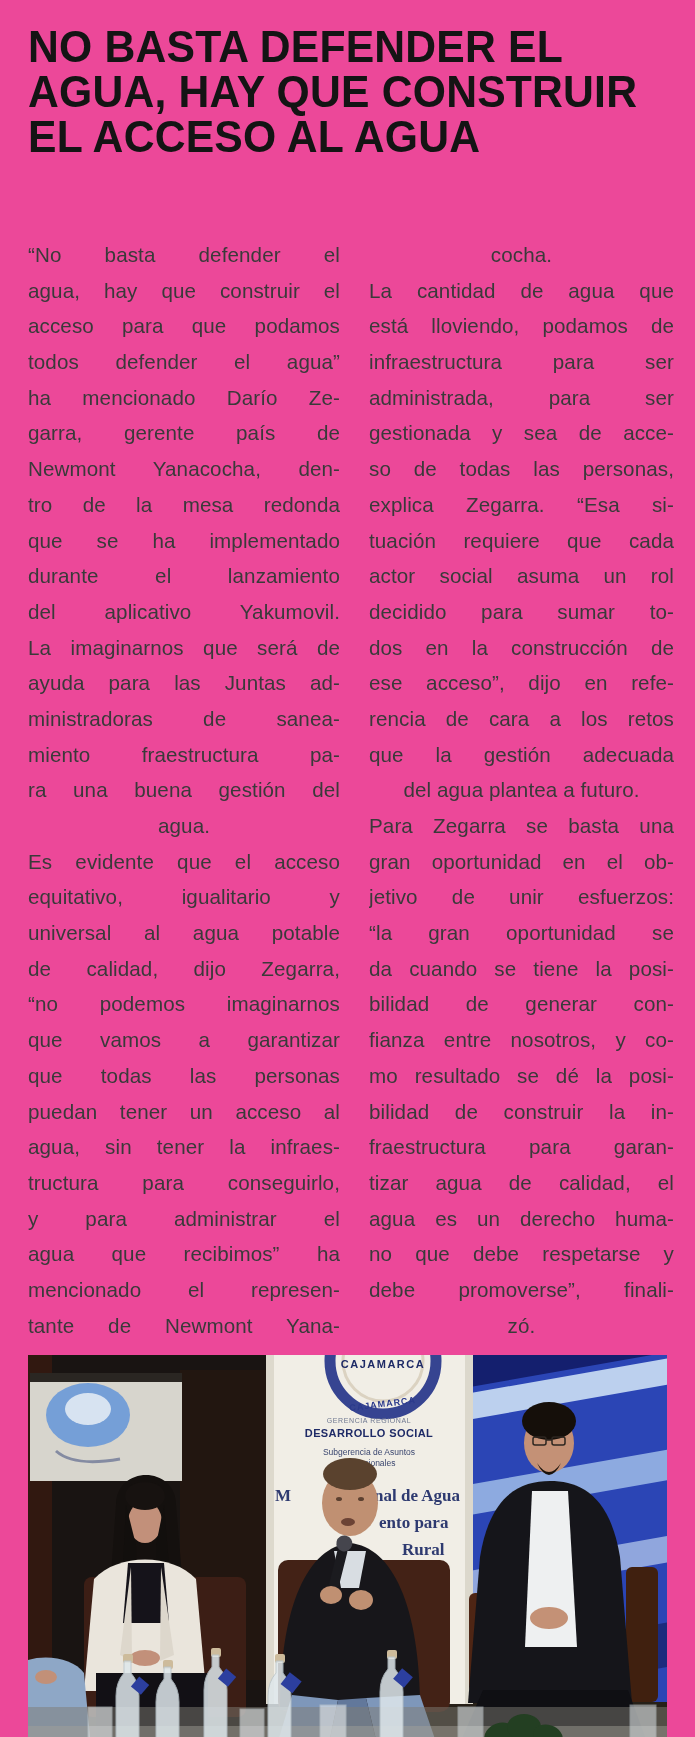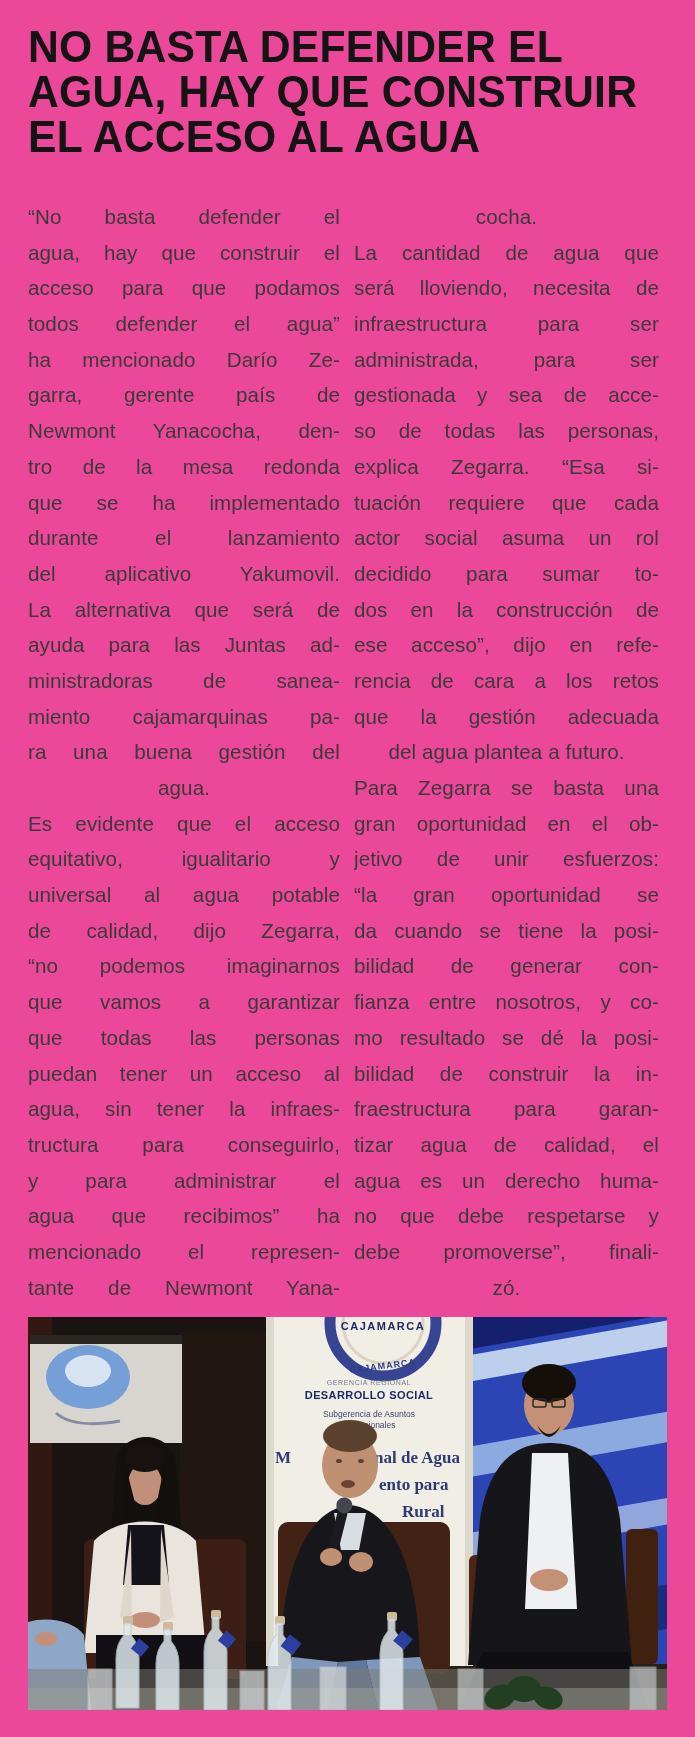--- a/index.html
+++ b/index.html
@@ -5,21 +5,21 @@
   html,body{margin:0;padding:0;background:#ffffff;}
   body{width:695px;font-family:"Liberation Sans",sans-serif;}
   .page{width:695px;height:1737px;box-sizing:border-box;padding:24px 28px 0;overflow:hidden;background:#ec4899;}
   .title{margin:0 0 0 0;}
   .title-line{
     font-family:"Liberation Sans",sans-serif;
     font-weight:700;font-size:44px;line-height:45px;color:#141414;
     letter-spacing:0.2px;white-space:nowrap;
     transform:scaleX(.97);transform-origin:0 50%;
   }
-  .cols{display:flex;gap:14px;margin-top:40px;}
+  .cols{display:flex;gap:29px;margin-top:78px;}
   .col{flex:none;}
   .col-left{width:312px;}
   .col-right{width:305px;}
   .body-line{
     font-size:20.6px;line-height:35.7px;height:35.7px;color:#3a3a3a;
     letter-spacing:.1px;
     text-align:justify;text-align-last:justify;text-justify:inter-word;
     overflow:hidden;white-space:nowrap;
   }
   .body-line.no-j{text-align:center;text-align-last:auto;}
@@ -43,45 +43,45 @@
         <div class="body-line">agua, hay que construir el</div>
         <div class="body-line">acceso para que podamos</div>
         <div class="body-line">todos defender el agua”</div>
         <div class="body-line">ha mencionado Darío Ze-</div>
         <div class="body-line">garra, gerente país de</div>
         <div class="body-line">Newmont Yanacocha, den-</div>
         <div class="body-line">tro de la mesa redonda</div>
         <div class="body-line">que se ha implementado</div>
         <div class="body-line">durante el lanzamiento</div>
         <div class="body-line">del aplicativo Yakumovil.</div>
-        <div class="body-line">La alternativa que será de</div>
+        <div class="body-line">La imaginarnos que será de</div>
         <div class="body-line">ayuda para las Juntas ad-</div>
         <div class="body-line">ministradoras de sanea-</div>
-        <div class="body-line">miento cajamarquinas pa-</div>
+        <div class="body-line">miento fraestructura pa-</div>
         <div class="body-line">ra una buena gestión del</div>
         <div class="body-line no-j">agua.</div>
         <div class="body-line">Es evidente que el acceso</div>
         <div class="body-line">equitativo, igualitario y</div>
         <div class="body-line">universal al agua potable</div>
         <div class="body-line">de calidad, dijo Zegarra,</div>
         <div class="body-line">“no podemos imaginarnos</div>
         <div class="body-line">que vamos a garantizar</div>
         <div class="body-line">que todas las personas</div>
         <div class="body-line">puedan tener un acceso al</div>
         <div class="body-line">agua, sin tener la infraes-</div>
         <div class="body-line">tructura para conseguirlo,</div>
         <div class="body-line">y para administrar el</div>
         <div class="body-line">agua que recibimos” ha</div>
         <div class="body-line">mencionado el represen-</div>
         <div class="body-line">tante de Newmont Yana-</div>
       </div>
     <div class="col col-right">
         <div class="body-line no-j">cocha.</div>
         <div class="body-line">La cantidad de agua que</div>
-        <div class="body-line">será lloviendo, necesita de</div>
+        <div class="body-line">está lloviendo, podamos de</div>
         <div class="body-line">infraestructura para ser</div>
         <div class="body-line">administrada, para ser</div>
         <div class="body-line">gestionada y sea de acce-</div>
         <div class="body-line">so de todas las personas,</div>
         <div class="body-line">explica Zegarra. “Esa si-</div>
         <div class="body-line">tuación requiere que cada</div>
         <div class="body-line">actor social asuma un rol</div>
         <div class="body-line">decidido para sumar to-</div>
         <div class="body-line">dos en la construcción de</div>
         <div class="body-line">ese acceso”, dijo en refe-</div>

